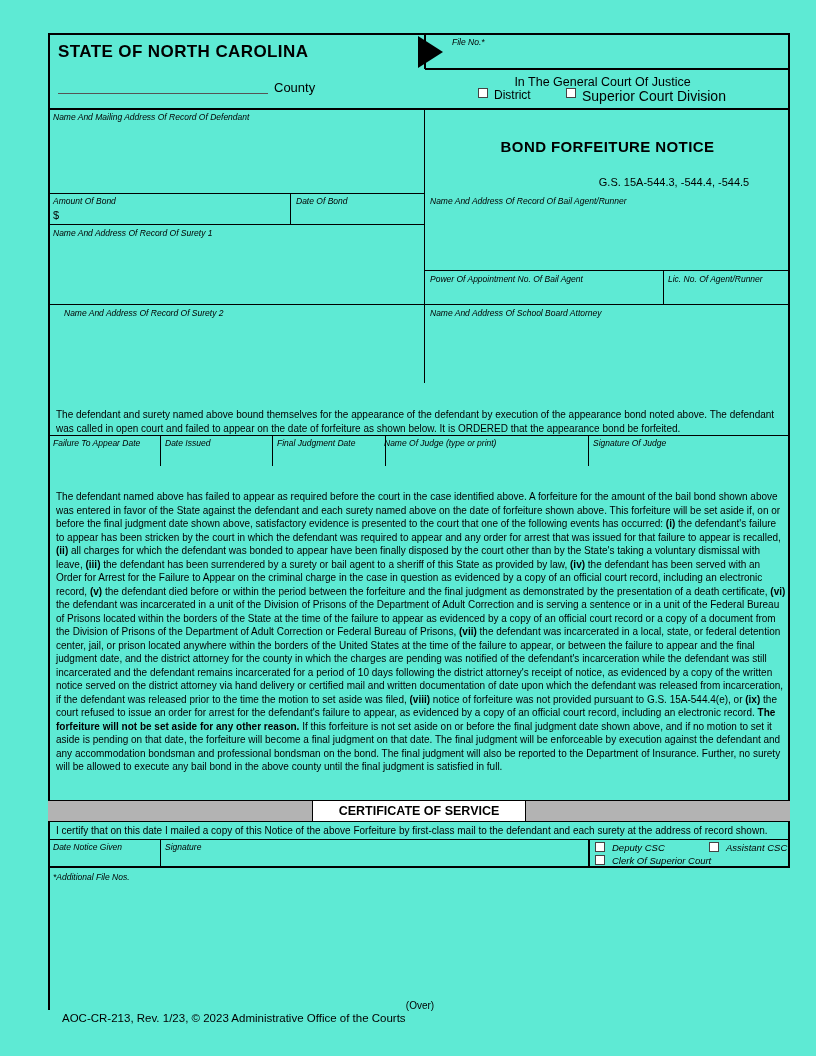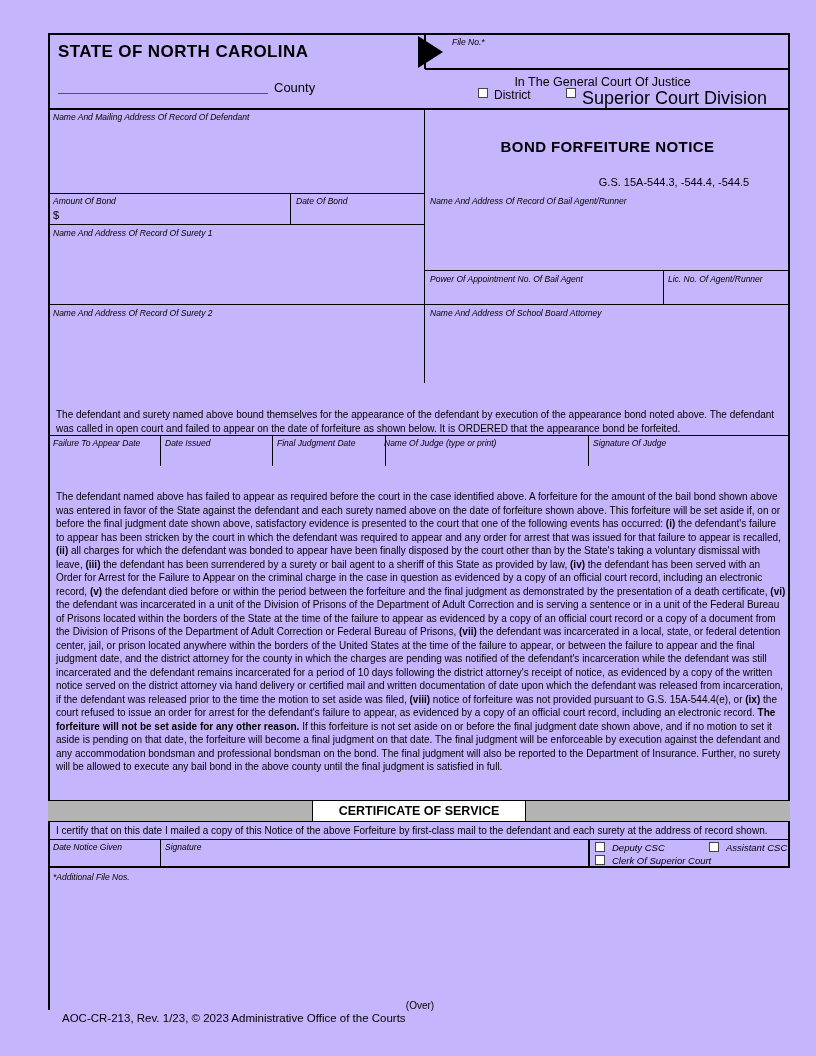--- a/index.html
+++ b/index.html
@@ -1,17 +1,17 @@
 <!DOCTYPE html>
 <html><head>
 <meta charset="utf-8">
 <style>
   * { margin:0; padding:0; box-sizing:border-box; }
   body { background:#ffffff; font-family:"Liberation Sans", sans-serif; }
-  .page { position:relative; width:816px; height:1056px; background:#c4b5fd; overflow:hidden; }
+  .page { position:relative; width:816px; height:1056px; background:#5eead4; overflow:hidden; }
 
   .hline, .vline { position:absolute; background:#000; }
 
   .frame { position:absolute; left:48px; top:33px; width:742px; height:835px;
            border:2px solid #000; }
 
   .lbl { position:absolute; font-style:italic; font-size:8.5px; line-height:10px; color:#000; white-space:nowrap; }
   .fill { position:absolute; }
 
   .band { position:absolute; left:48px; width:742px; height:22px; background:#b3b3b3;
@@ -61,21 +61,21 @@
   <div class="hline" style="left:425px; top:68px; width:365px; height:1.5px;"></div>
   <div class="tri"></div>
   <div class="lbl" style="left:452px; top:37px;">File No.*</div>
   <div class="fill" style="left:448px; top:47px; width:338px; height:20px;"></div>
 
   <div class="court-title">In The General Court Of Justice</div>
   <div class="division-row">
     <span class="cb" style="left:53px; top:1px;"></span>
     <span class="cb-lbl" style="left:69px; top:1px; font-style:normal; font-size:12px;">District</span>
     <span class="cb" style="left:141px; top:1px;"></span>
-    <span class="cb-lbl" style="left:157px; top:1px; font-style:normal; font-size:18px;">Superior Court Division</span>
+    <span class="cb-lbl" style="left:157px; top:1px; font-style:normal; font-size:14px;">Superior Court Division</span>
   </div>
 
   <div class="hline" style="left:48px; top:108px; width:742px; height:1.8px;"></div>
   <div class="vline" style="left:424px; top:109px; width:1.2px; height:274px;"></div>
   <div class="hline" style="left:48px; top:193px; width:377px; height:1.2px;"></div>
   <div class="vline" style="left:290px; top:193px; width:1.2px; height:31px;"></div>
   <div class="hline" style="left:48px; top:224px; width:377px; height:1.2px;"></div>
   <div class="hline" style="left:425px; top:270px; width:365px; height:1.2px;"></div>
   <div class="vline" style="left:663px; top:270px; width:1.2px; height:34px;"></div>
   <div class="hline" style="left:48px; top:304px; width:742px; height:1.2px;"></div>
@@ -98,21 +98,21 @@
 
   <div class="lbl" style="left:53px; top:228px;">Name And Address Of Record Of Surety 1</div>
   <div class="fill" style="left:52px; top:240px; width:368px; height:62px;"></div>
 
   <div class="lbl" style="left:430px; top:274px;">Power Of Appointment No. Of Bail Agent</div>
   <div class="fill" style="left:429px; top:286px; width:230px; height:16px;"></div>
 
   <div class="lbl" style="left:668px; top:274px;">Lic. No. Of Agent/Runner</div>
   <div class="fill" style="left:667px; top:286px; width:120px; height:16px;"></div>
 
-  <div class="lbl" style="left:53px; top:308px;">Name And Address Of Record Of Surety 2</div>
+  <div class="lbl" style="left:64px; top:308px;">Name And Address Of Record Of Surety 2</div>
   <div class="fill" style="left:52px; top:320px; width:368px; height:60px;"></div>
 
   <div class="lbl" style="left:430px; top:308px;">Name And Address Of School Board Attorney</div>
   <div class="fill" style="left:429px; top:320px; width:358px; height:60px;"></div>
 
 
   <div class="body-text" style="left:56px; top:408px; width:728px;">The defendant and surety named above bound themselves for the appearance of the defendant by execution of the appearance bond noted above. The defendant was called in open court and failed to appear on the date of forfeiture as shown below. It is ORDERED that the appearance bond be forfeited.</div>
 
   <div class="hline" style="left:48px; top:435px; width:742px; height:1.2px;"></div>
   <div class="vline" style="left:160px; top:435px; width:1.2px; height:31px;"></div>

